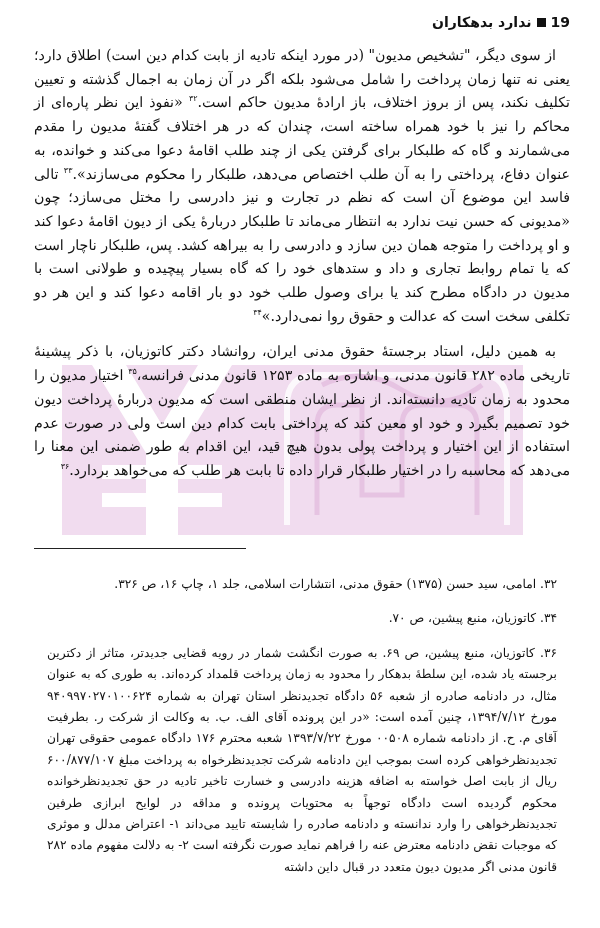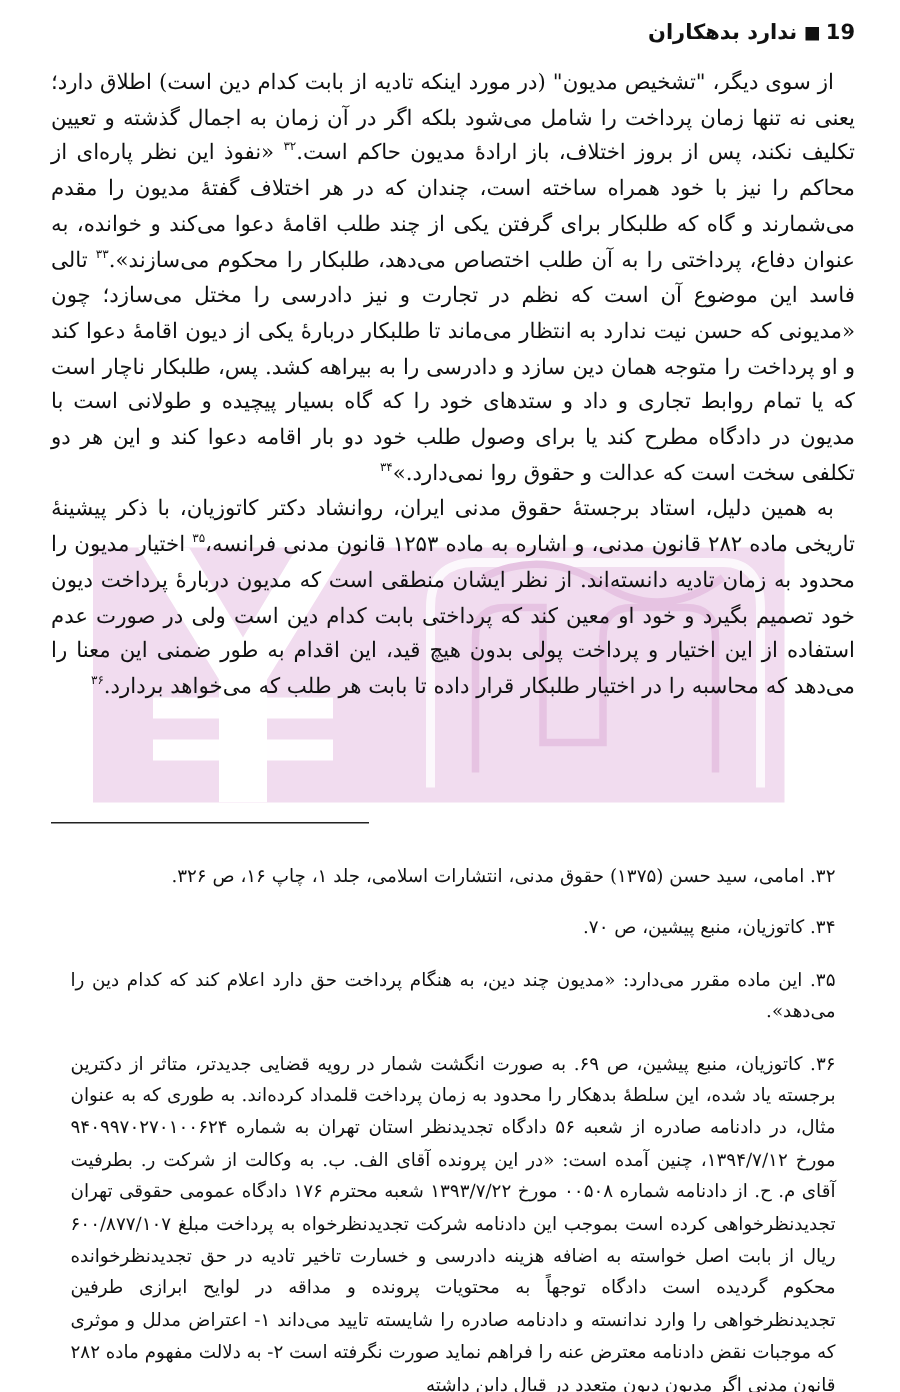--- a/index.html
+++ b/index.html
@@ -12,21 +12,21 @@
     display: flex; align-items: center; gap: 5px; }
   .running-head .sq { width: 9px; height: 9px; background: #111; display: inline-block; }
 
   .watermark { position: absolute; left: 62px; top: 365px; width: 461px; height: 170px;
     background: #f1dcef; z-index: 0; }
   .watermark svg { position: absolute; left: 0; top: 0; width: 100%; height: 100%; }
 
   .body-text { position: absolute; top: 44px; left: 34px; right: 30px; direction: rtl;
     text-align: justify; font-size: 14.2px; line-height: 23.7px; z-index: 1; }
   .body-text p { margin: 0; text-indent: 14px; text-align-last: right; }
-  .body-text p + p { margin-top: 0; }
+  .body-text p + p { margin-top: 12px; }
 
   sup { font-size: 8px; line-height: 0; vertical-align: super; }
 
   .footnote-rule { position: absolute; left: 34px; top: 548px; width: 212px; height: 0;
     border-top: 1.2px solid #222; z-index: 1; }
 
   .footnotes { position: absolute; top: 561px; left: 34px; right: 30px; direction: rtl;
     font-size: 12.2px; line-height: 21.4px; text-align: justify; z-index: 1; }
   .footnotes .fn { margin: 13px; text-align-last: right; }
 </style>
@@ -61,17 +61,16 @@
     <p>
       <span>به همین دلیل، استاد برجستهٔ حقوق مدنی ایران، روانشاد دکتر کاتوزیان، با ذکر پیشینهٔ تاریخی ماده ۲۸۲ قانون مدنی، و اشاره به ماده ۱۲۵۳ قانون مدنی فرانسه،</span><sup>۳۵</sup><span> اختیار مدیون را محدود به زمان تادیه دانسته‌اند. از نظر ایشان منطقی است که مدیون دربارهٔ پرداخت دیون خود تصمیم بگیرد و خود او معین کند که پرداختی بابت کدام دین است ولی در صورت عدم استفاده از این اختیار و پرداخت پولی بدون هیچ قید، این اقدام به طور ضمنی این معنا را می‌دهد که محاسبه را در اختیار طلبکار قرار داده تا بابت هر طلب که می‌خواهد بردارد.</span><sup>۳۶</sup>
     </p>
   </div>
 
   <div class="footnote-rule"></div>
 
   <div class="footnotes">
     <p class="fn"><span>۳۲</span>. <span>امامی، سید حسن (۱۳۷۵) حقوق مدنی، انتشارات اسلامی، جلد ۱، چاپ ۱۶، ص ۳۲۶.</span></p>
     <p class="fn"><span>۳۴</span>. <span>کاتوزیان، منبع پیشین، ص ۷۰.</span></p>
-    <p class="fn"><span>۳۵</span>. <span>این ماده مقرر می‌دارد: «مدیون چند دین، به هنگام پرداخت حق دارد اعلام کند که کدام دین را می‌دهد».</span></p>
     <p class="fn"><span>۳۶</span>. <span>کاتوزیان، منبع پیشین، ص ۶۹. به صورت انگشت شمار در رویه قضایی جدیدتر، متاثر از دکترین برجسته یاد شده، این سلطهٔ بدهکار را محدود به زمان پرداخت قلمداد کرده‌اند. به طوری که به عنوان مثال، در دادنامه صادره از شعبه ۵۶ دادگاه تجدیدنظر استان تهران به شماره ۹۴۰۹۹۷۰۲۷۰۱۰۰۶۲۴ مورخ ۱۳۹۴/۷/۱۲، چنین آمده است: «در این پرونده آقای الف. ب. به وکالت از شرکت ر. بطرفیت آقای م. ح. از دادنامه شماره ۰۰۵۰۸ مورخ ۱۳۹۳/۷/۲۲ شعبه محترم ۱۷۶ دادگاه عمومی حقوقی تهران تجدیدنظرخواهی کرده است بموجب این دادنامه شرکت تجدیدنظرخواه به پرداخت مبلغ ۶۰۰/۸۷۷/۱۰۷ ریال از بابت اصل خواسته به اضافه هزینه دادرسی و خسارت تاخیر تادیه در حق تجدیدنظرخوانده محکوم گردیده است دادگاه توجهاً به محتویات پرونده و مداقه در لوایح ابرازی طرفین تجدیدنظرخواهی را وارد ندانسته و دادنامه صادره را شایسته تایید می‌داند ۱- اعتراض مدلل و موثری که موجبات نقض دادنامه معترض عنه را فراهم نماید صورت نگرفته است ۲- به دلالت مفهوم ماده ۲۸۲ قانون مدنی اگر مدیون دیون متعدد در قبال داین داشته</span></p>
   </div>
 
 </div>
 
 </body></html>

